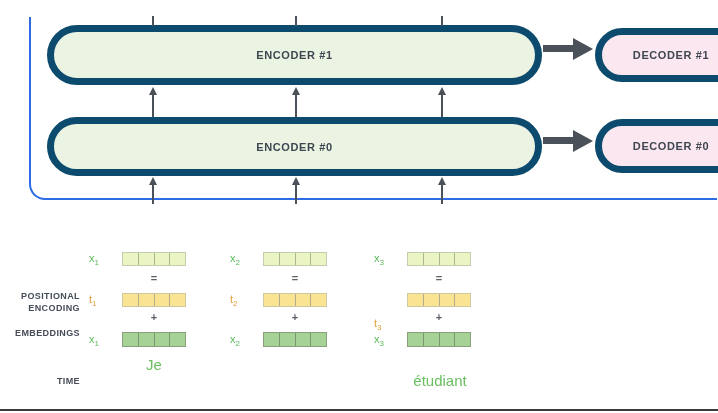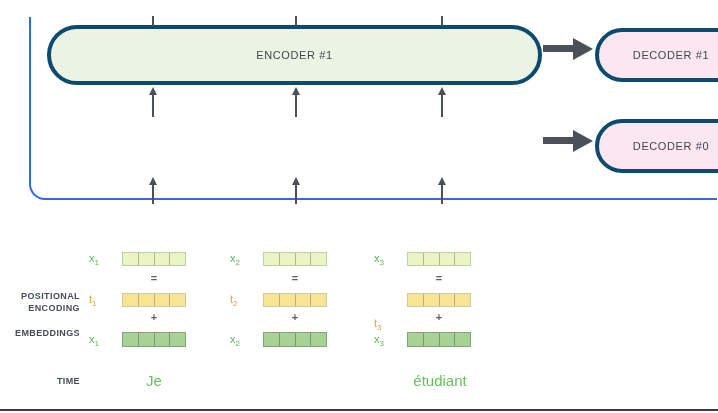--- a/index.html
+++ b/index.html
@@ -8,23 +8,23 @@
     font-family:"Liberation Sans", sans-serif;
   }
   
   .blue-bracket{
     position:absolute;left:29px;top:17px;width:688px;height:183px;
     border-left:2px solid #2d6ce5;border-bottom:2px solid #2d6ce5;
     border-bottom-left-radius:16px;box-sizing:border-box;
   }
   
   .block{
-    position:absolute;box-sizing:border-box;border:4px solid #0c4a6e;
+    position:absolute;box-sizing:border-box;border:7px solid #0c4a6e;
     display:flex;align-items:center;justify-content:center;
-    font-size:11px;font-weight:400;letter-spacing:.6px;color:#3f4651;
+    font-size:11px;font-weight:700;letter-spacing:.6px;color:#3f4651;
   }
   .encoder{left:47px;width:495px;height:60px;border-radius:30px;background:#ebf3e3;}
   .enc1{top:25px;}
   .enc0{top:117px;height:59px;}
   .decoder{left:595px;width:152px;height:54px;border-radius:27px;background:#fae7f0;}
   .dec1{top:28px;}
   .dec0{top:119px;}
   
   .vshaft{position:absolute;width:2px;background:#4b5158;}
   .vhead{position:absolute;width:0;height:0;
@@ -72,20 +72,23 @@
 </head>
 <body>
 
 <div class="canvas">
 
   <div class="blue-bracket"></div>
 
   <div class="block encoder enc1">
     <span>ENCODER #1</span>
   </div>
+  <div class="block encoder enc0">
+    <span>ENCODER #0</span>
+  </div>
 
   <div class="block decoder dec1">
     <span>DECODER #1</span>
   </div>
   <div class="block decoder dec0">
     <span>DECODER #0</span>
   </div>
 
   <div class="vshaft" style="left:152px;top:16px;height:10px;"></div>
   <div class="vshaft" style="left:295px;top:16px;height:10px;"></div>
@@ -137,21 +140,21 @@
       <div class="cell"></div>
     </div>
   <div class="op" style="left:142px;top:311px;">+</div>
   <div class="sym-label sym-green" style="left:89px;top:332px;"><span>x</span><sub>1</sub></div>
   <div class="vec vec-emb" style="left:122px;top:332px;">
       <div class="cell"></div>
       <div class="cell"></div>
       <div class="cell"></div>
       <div class="cell"></div>
     </div>
-  <div class="word" style="left:114px;top:372px;">Je</div>
+  <div class="word" style="left:114px;top:356px;">Je</div>
 
   <div class="sym-label sym-green" style="left:230px;top:251px;"><span>x</span><sub>2</sub></div>
   <div class="vec vec-time" style="left:263px;top:252px;">
       <div class="cell"></div>
       <div class="cell"></div>
       <div class="cell"></div>
       <div class="cell"></div>
     </div>
   <div class="op" style="left:283px;top:272px;">=</div>
   <div class="sym-label sym-orange" style="left:230px;top:292px;"><span>t</span><sub>2</sub></div>

